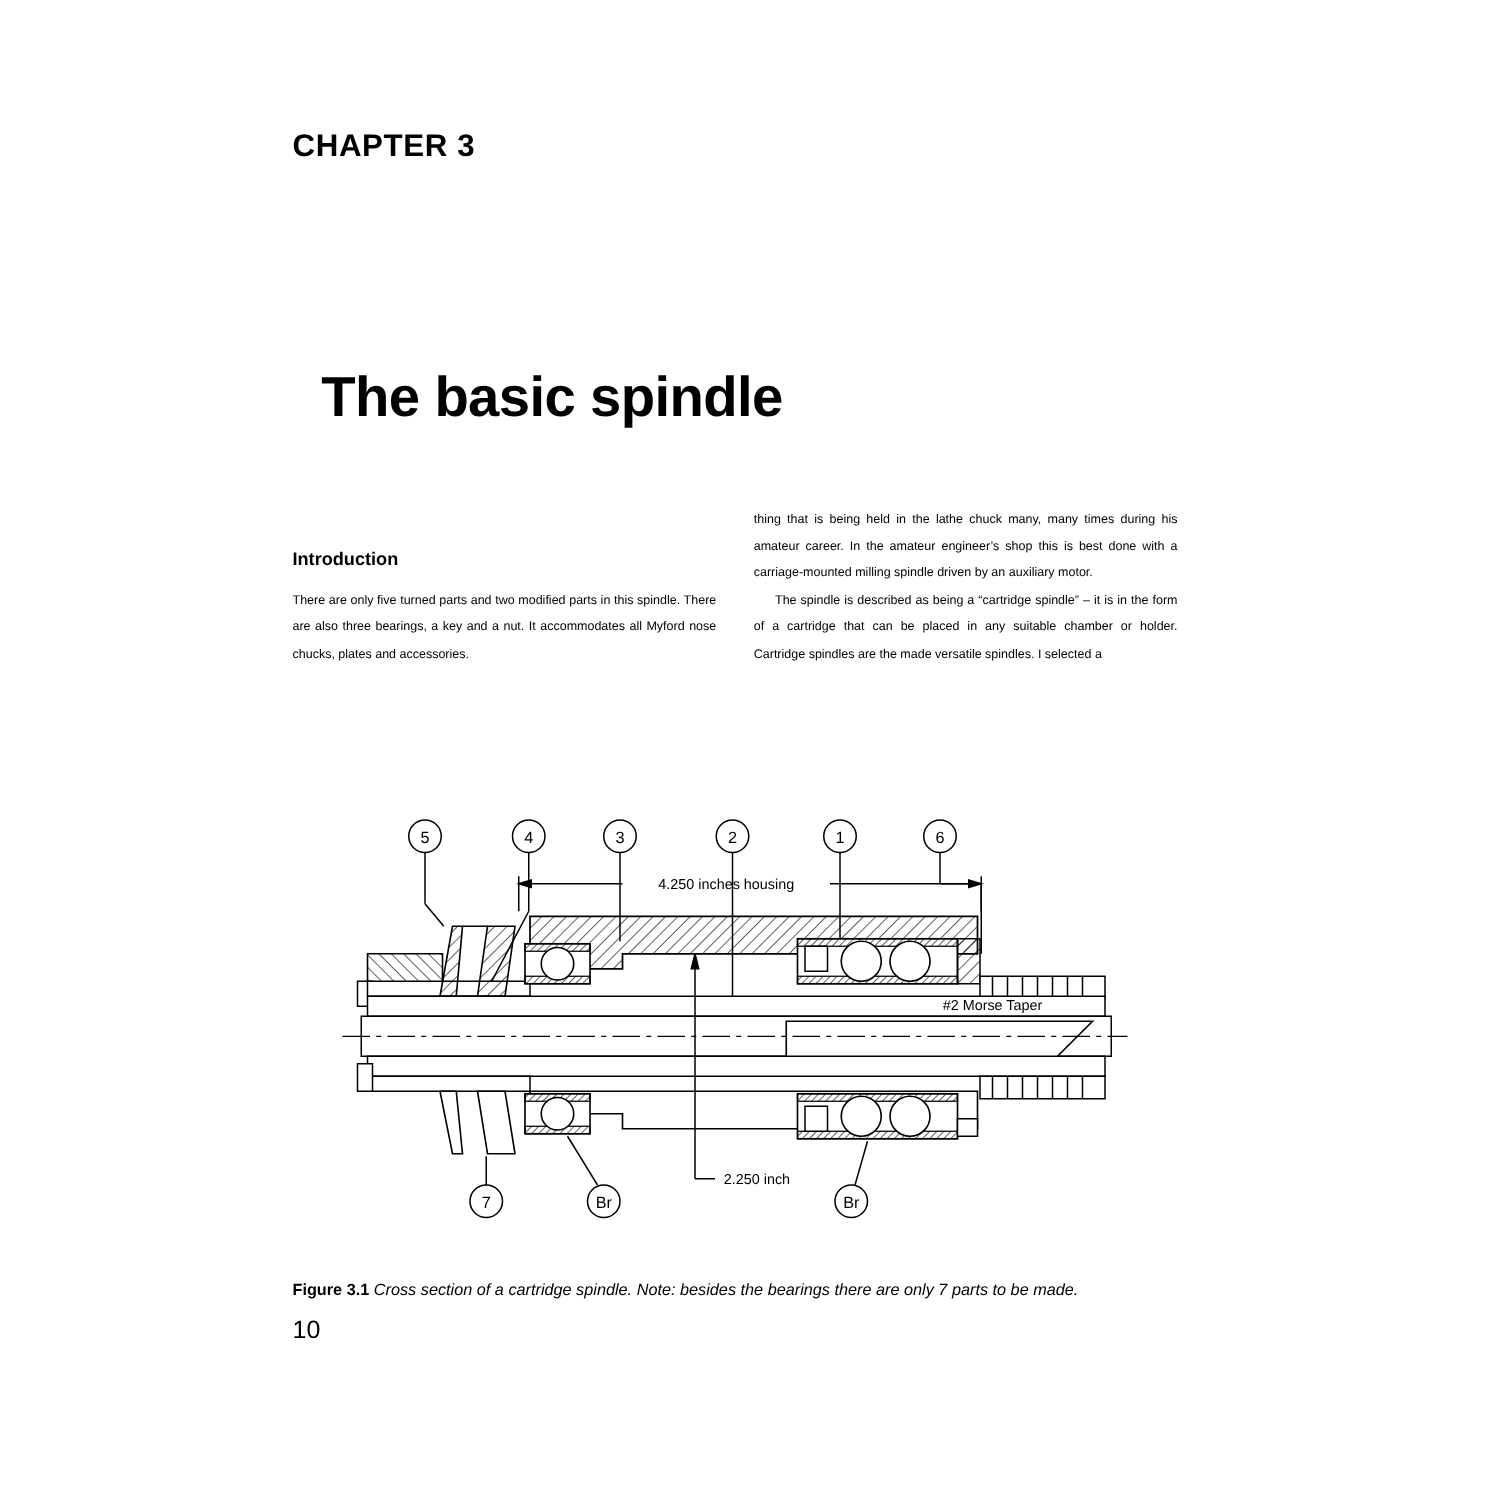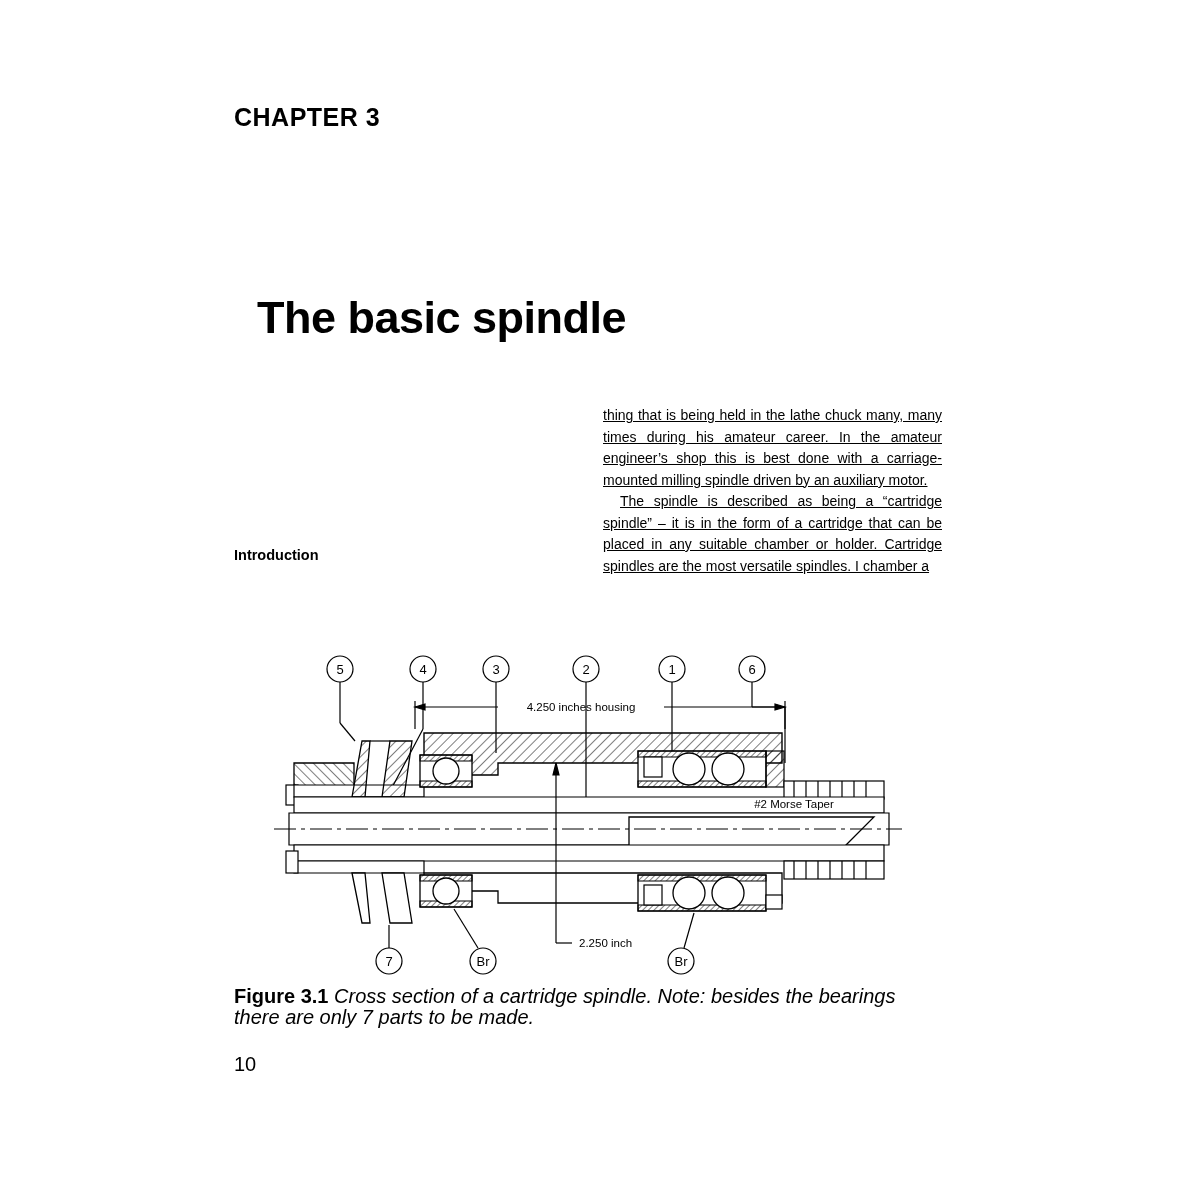--- a/index.html
+++ b/index.html
@@ -49,42 +49,41 @@
   .col {
     width: 339px;
   }
   .section-head {
     font-size: 14.5px;
     font-weight: bold;
     margin: 0 0 14px 0;
   }
   .col p {
     margin: 0;
-    font-size: 14px;
+    font-size: 10px;
     line-height: 21.5px;
     text-align: justify;
     text-justify: inter-word;
-    text-decoration: underline;
   }
   .col p.indent {
     text-indent: 17px;
   }
   .figure-wrap {
     position: absolute;
     left: 234px;
     top: 645px;
     width: 708px;
     height: 340px;
   }
   .figure-caption {
     position: absolute;
     left: 234px;
-    top: 986px;
+    top: 1021px;
     width: 712px;
-    font-size: 20px;
+    font-size: 13px;
     line-height: 21px;
   }
   .figure-caption .fignum {
     font-weight: bold;
     font-style: normal;
   }
   .figure-caption .captxt {
     font-style: italic;
   }
   .page-number {
@@ -102,24 +101,25 @@
 
 <div class="page">
 
   <div class="chapter-label">CHAPTER 3</div>
 
   <h1 class="chapter-title">The basic spindle</h1>
 
   <div class="columns">
     <div class="col">
       <div class="section-head">Introduction</div>
+      <p>There are only five turned parts and two modified parts in this spindle. There are also three bearings, a key and a nut. It accommodates all Myford nose chucks, plates and accessories.</p>
     </div>
     <div class="col">
       <p>thing that is being held in the lathe chuck many, many times during his amateur career. In the amateur engineer’s shop this is best done with a carriage-mounted milling spindle driven by an auxiliary motor.</p>
-      <p class="indent">The spindle is described as being a “cartridge spindle” – it is in the form of a cartridge that can be placed in any suitable chamber or holder. Cartridge spindles are the most versatile spindles. I chamber a</p>
+      <p class="indent">The spindle is described as being a “cartridge spindle” – it is in the form of a cartridge that can be placed in any suitable chamber or holder. Cartridge spindles are the made versatile spindles. I selected a</p>
     </div>
   </div>
 
   <div class="figure-wrap">
     <svg viewBox="0 0 708 340" width="708" height="340">
       <defs>
         <pattern id="hatchR" width="7" height="7" patternTransform="rotate(45)" patternUnits="userSpaceOnUse">
           <line x1="0" y1="0" x2="0" y2="7" stroke="#000" stroke-width="1"></line>
         </pattern>
         <pattern id="hatchL" width="7" height="7" patternTransform="rotate(-45)" patternUnits="userSpaceOnUse">

